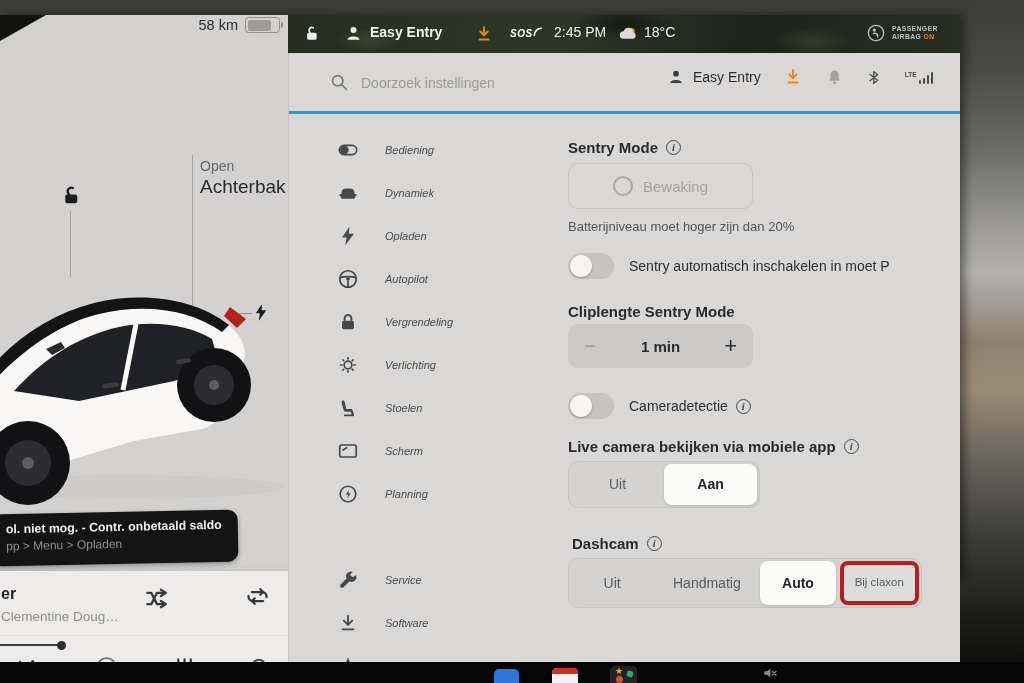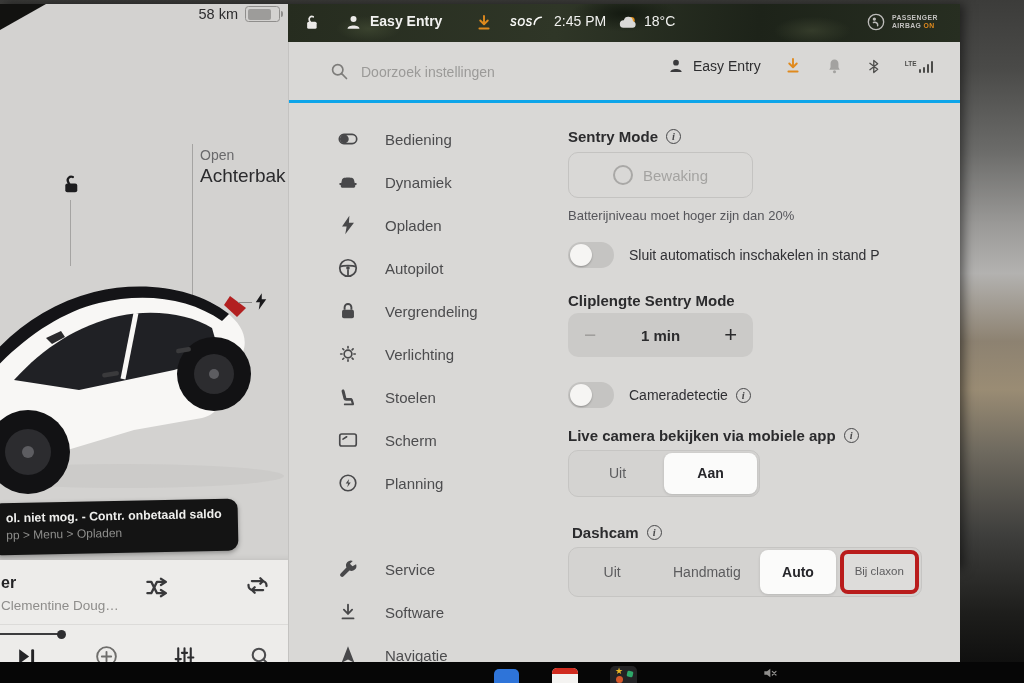--- a/index.html
+++ b/index.html
@@ -4,21 +4,21 @@
 <style>
   html,body{margin:0;padding:0;}
   body{
     width:1024px;height:683px;overflow:hidden;position:relative;
     font-family:"Liberation Sans",sans-serif;
     background:linear-gradient(180deg,#3c3c3a 0%,#4a4a48 10%,#6b6b69 22%,#9b9a98 33%,#b3b2b0 40%,#8d8271 50%,#9a8c74 57%,#6f6a5f 66%,#3f3f3d 78%,#1d1d1b 90%,#0a0a0a 100%);
   }
   .abs{position:absolute;}
   svg{display:block;}
   
-  .screen{position:absolute;left:0;top:4px;width:960px;height:565px;background:#0c4a6e;box-shadow:4px 0 10px rgba(0,0,0,.5);}
+  .screen{position:absolute;left:0;top:15px;width:960px;height:565px;background:#0c4a6e;box-shadow:4px 0 10px rgba(0,0,0,.5);}
   .bezel-corner{position:absolute;left:0;top:0;width:46px;height:26px;background:#121210;clip-path:polygon(0 0,100% 0,0 100%);}
   
   .left-panel{position:absolute;left:0;top:0;width:288px;height:662px;background:#d3d2d0;}
   .range-row{position:absolute;right:8px;top:2px;display:flex;align-items:center;gap:7px;}
   .range-txt{font-size:14.5px;color:#2d2d2f;font-weight:500;}
   .battery{width:33px;height:14px;border:1.5px solid #8f8e8c;border-radius:3.5px;position:relative;background:#d3d2d0;}
   .battery::before{content:"";position:absolute;left:1.5px;top:1.5px;bottom:1.5px;width:72%;background:#9d9c9a;border-radius:2px;}
   .battery::after{content:"";position:absolute;right:-4px;top:3.5px;width:2.5px;height:6px;background:#8f8e8c;border-radius:0 2px 2px 0;}
   .lock-line{position:absolute;left:70px;top:196px;width:1px;height:66px;background:#a5a4a2;}
   .trunk-vline{position:absolute;left:192px;top:140px;width:1px;height:228px;background:#a5a4a2;}
@@ -58,21 +58,21 @@
   .search-input::placeholder{color:#9b9a98;}
   .hdr-right{position:absolute;left:378px;top:14px;display:flex;align-items:center;gap:22px;}
   .hdr-profile{display:flex;align-items:center;gap:8px;font-size:14px;color:#2d2d2f;font-weight:500;}
   .lte{display:flex;align-items:flex-end;gap:2px;}
   .lte-txt{font-size:6.5px;color:#4b4b49;font-weight:700;margin-bottom:6px;}
   .lte .bars{display:flex;align-items:flex-end;gap:1.5px;}
   .lte .bars i{display:block;width:2.5px;background:#4b4b49;border-radius:1px;}
   
   .side-item{position:absolute;left:36px;width:218px;height:42px;display:flex;align-items:center;gap:26px;padding-left:12px;box-sizing:border-box;cursor:pointer;}
   .side-item .si-icon{width:22px;color:#48484a;flex:0 0 22px;}
-  .side-item .si-label{font-size:15px;color:#4c4c4e;}
+  .side-item .si-label{font-size:11px;color:#4c4c4e;font-style:italic;}
   .side-item.selected{background:#eeedeb;border-radius:9px;box-shadow:0 1px 3px rgba(0,0,0,.08);}
   .side-item.selected .si-label{color:#232325;font-weight:600;}
   .side-item.selected .si-icon{color:#232325;}
   
   .c-title{position:absolute;font-size:15px;font-weight:700;color:#2b2b2d;display:flex;align-items:center;gap:8px;}
   .c-note{position:absolute;font-size:13px;color:#55555a;}
   .info{display:inline-flex;width:15px;height:15px;border:1.3px solid #48484a;border-radius:50%;align-items:center;justify-content:center;font-family:"Liberation Serif",serif;font-style:italic;font-size:10.5px;color:#48484a;font-weight:600;box-sizing:border-box;}
   .btn-bewaking{position:absolute;left:279px;top:110px;width:185px;height:46px;border:1.5px solid #c4c3c1;border-radius:10px;display:flex;align-items:center;justify-content:center;gap:10px;color:#a4a3a1;font-size:15px;box-sizing:border-box;}
   .bew-circle{width:16px;height:16px;border:2px solid #a9a8a6;border-radius:50%;}
   .toggle{position:absolute;width:46px;height:26px;border-radius:13px;background:#c5c4c2;cursor:pointer;}
@@ -413,21 +413,21 @@
     </div>
 
     <div class="btn-bewaking">
       <span class="bew-circle"></span>
       <span>Bewaking</span>
     </div>
 
     <div class="c-note" style="left:279px;top:166px;">Batterijniveau moet hoger zijn dan 20%</div>
 
     <div class="toggle" style="left:279px;top:200px;"></div>
-    <div class="t-label" style="left:340px;top:205px;">Sluit automatisch inschakelen in stand P</div>
+    <div class="t-label" style="left:340px;top:205px;">Sentry automatisch inschakelen in moet P</div>
 
     <div class="c-title" style="left:279px;top:250px;">Cliplengte Sentry Mode</div>
     <div class="stepper">
       <span class="minus">−</span>
       <span class="val">1 min</span>
       <span class="plus">+</span>
     </div>
 
     <div class="toggle" style="left:279px;top:340px;"></div>
     <div class="t-label" style="left:340px;top:345px;">

